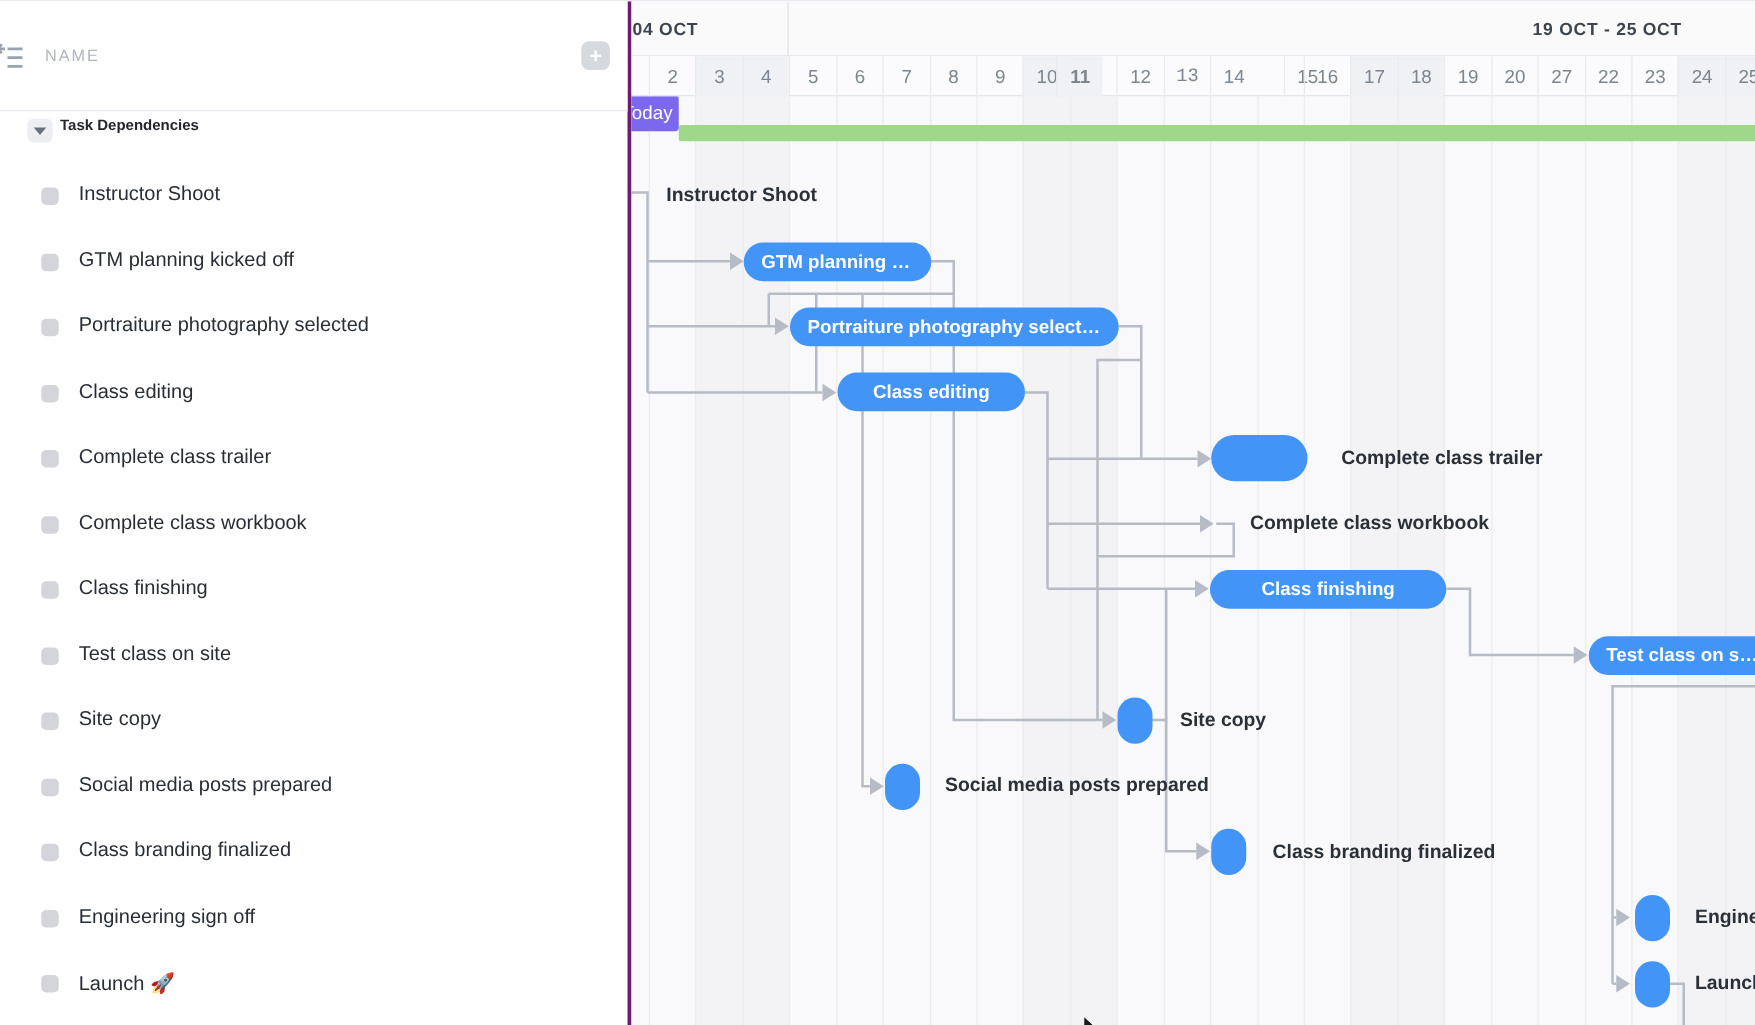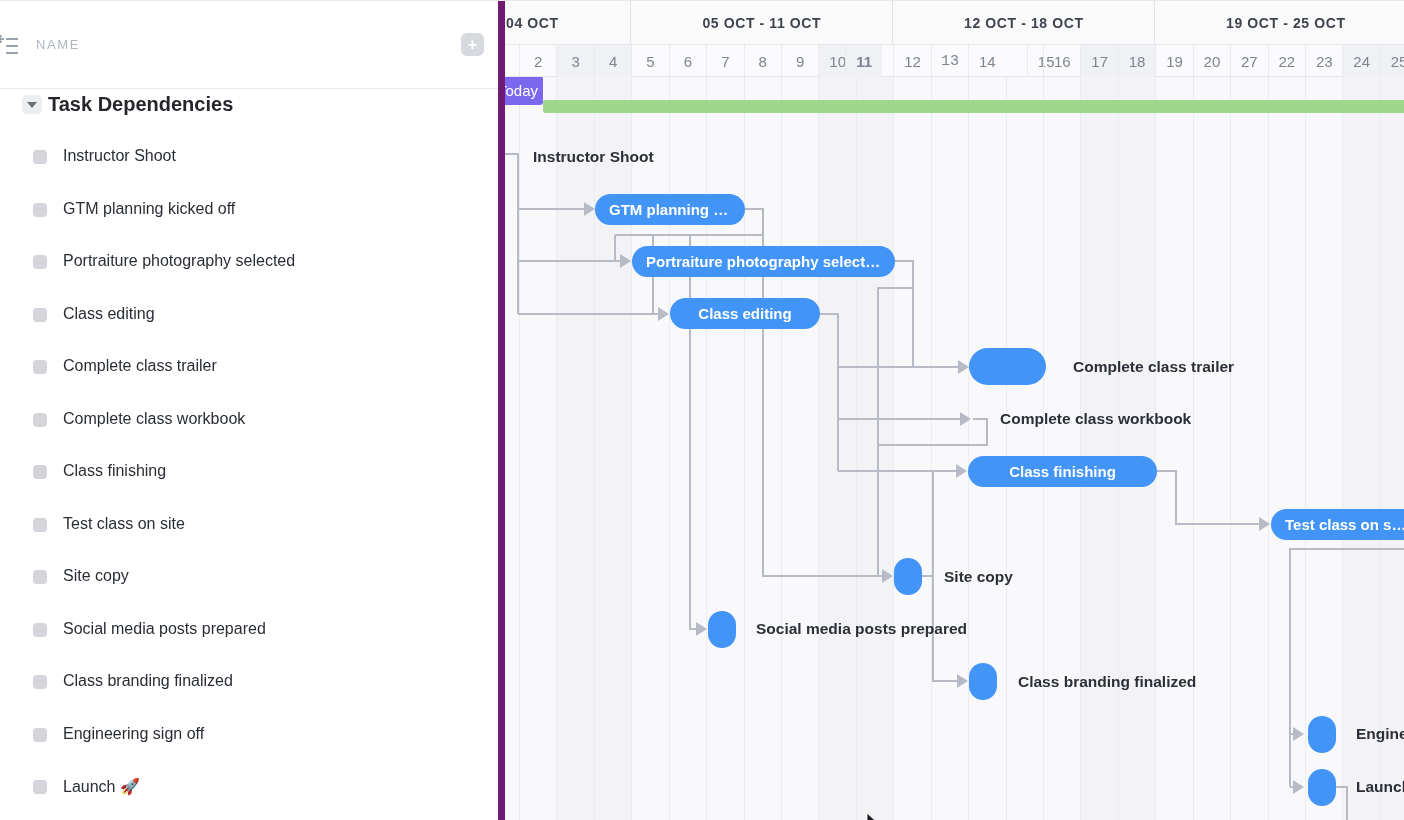--- a/index.html
+++ b/index.html
@@ -6,21 +6,21 @@
   html,body { width:1404px; height:820px; overflow:hidden; }
   body {
     font-family:"Liberation Sans", sans-serif;
     background:#ffffff;
     position:relative;
     border-top:1px solid #e9eaee;
   }
   
   .sidebar {
     position:absolute; left:0; top:0; width:505px; height:820px;
-    background:#ffffff; border-right:7px solid #701a75; z-index:5;
+    background:#ffffff; border-right:3px solid #701a75; z-index:5;
   }
   .list-header {
     position:absolute; left:0; top:0; width:100%; height:88px;
     border-bottom:1px solid #e8eaee; background:#fff;
   }
   .collapse-icon { position:absolute; left:-3px; top:32px; color:#9aa2ad; }
   .name-label {
     position:absolute; left:36px; top:36px;
     font-size:13px; letter-spacing:1.6px; color:#b0b6c0; font-weight:400;
   }
@@ -32,21 +32,21 @@
   .group-row { position:absolute; left:0; top:89px; width:100%; height:41px; }
   .chev-btn {
     position:absolute; left:22px; top:5px; width:20px; height:19px;
     background:#eceef1; border:none; border-radius:5px; cursor:pointer;
   }
   .chev-btn:after {
     content:""; position:absolute; left:5px; top:7px;
     border-left:5px solid transparent; border-right:5px solid transparent;
     border-top:6px solid #69707b;
   }
-  .group-title { position:absolute; left:48px; top:3px; font-size:20px; font-weight:700; color:#24262c; }
+  .group-title { position:absolute; left:48px; top:3px; font-size:12px; font-weight:700; color:#24262c; }
   .task-rows { position:absolute; left:0; top:130px; width:100%; }
   .task-row { position:relative; height:52.5px; }
   .status-square {
     position:absolute; left:33px; top:19px; width:14px; height:14px;
     background:#d3d5da; border-radius:4px;
   }
   .task-label {
     position:absolute; left:63px; top:16px; font-size:16px; color:#292d34;
     white-space:nowrap;
   }
@@ -167,22 +167,20 @@
       <div class="task-row">
         <span class="status-square"></span>
         <span class="task-label">Launch 🚀</span>
       </div>
     </div>
 </aside>
 
 <div class="gantt">
   <div class="week-row" id="weekRow">
       <div class="week-cell" style="left: -135.7px; width: 262px;">28 SEP - 04 OCT</div>
-      <div class="week-cell" style="left: 126.3px; width: 262px;">05 OCT - 11 OCT</div>
-      <div class="week-cell" style="left: 388.3px; width: 262px;">12 OCT - 18 OCT</div>
       <div class="week-cell" style="left: 650.3px; width: 262px;">19 OCT - 25 OCT</div>
     </div>
   <div class="day-row" id="dayRow">
       <div class="day-cell" style="left: -23.43px;">1</div>
       <div class="day-cell" style="left: 14px;">2</div>
       <div class="day-cell weekend" style="left: 51.43px;">3</div>
       <div class="day-cell weekend" style="left: 88.86px;">4</div>
       <div class="day-cell" style="left: 126.29px;">5</div>
       <div class="day-cell" style="left: 163.72px;">6</div>
       <div class="day-cell" style="left: 201.15px;">7</div>

